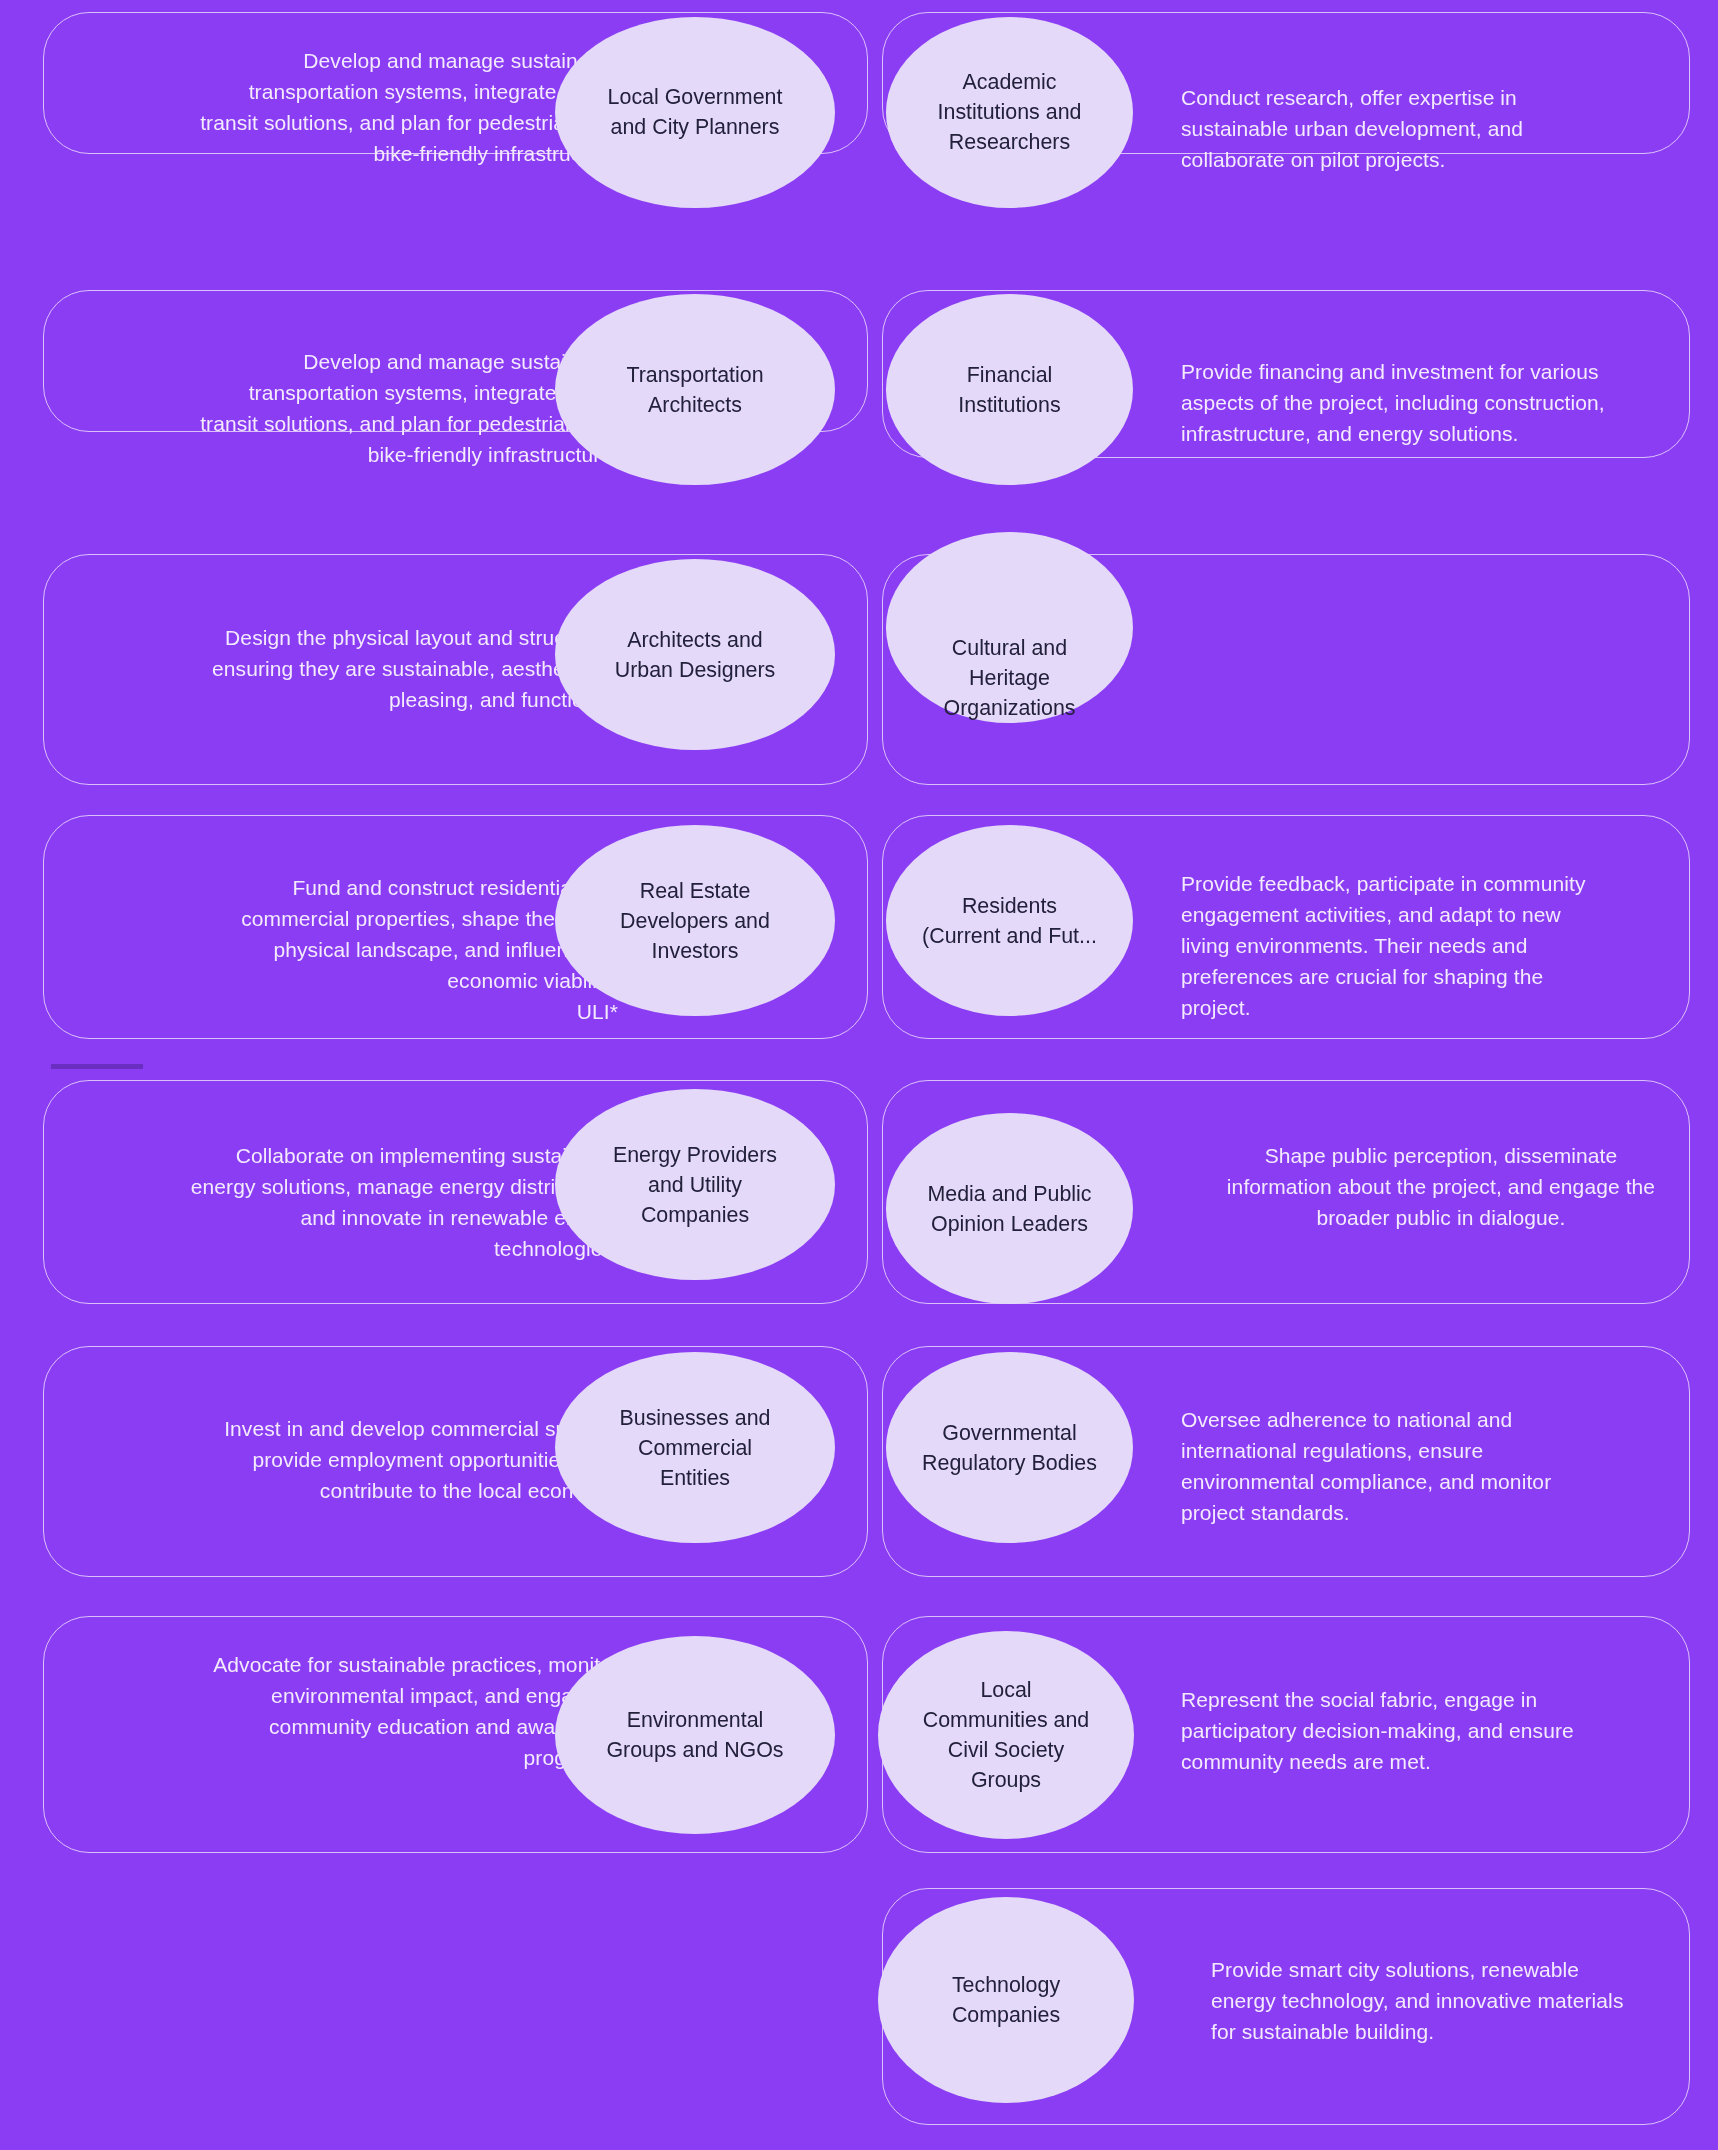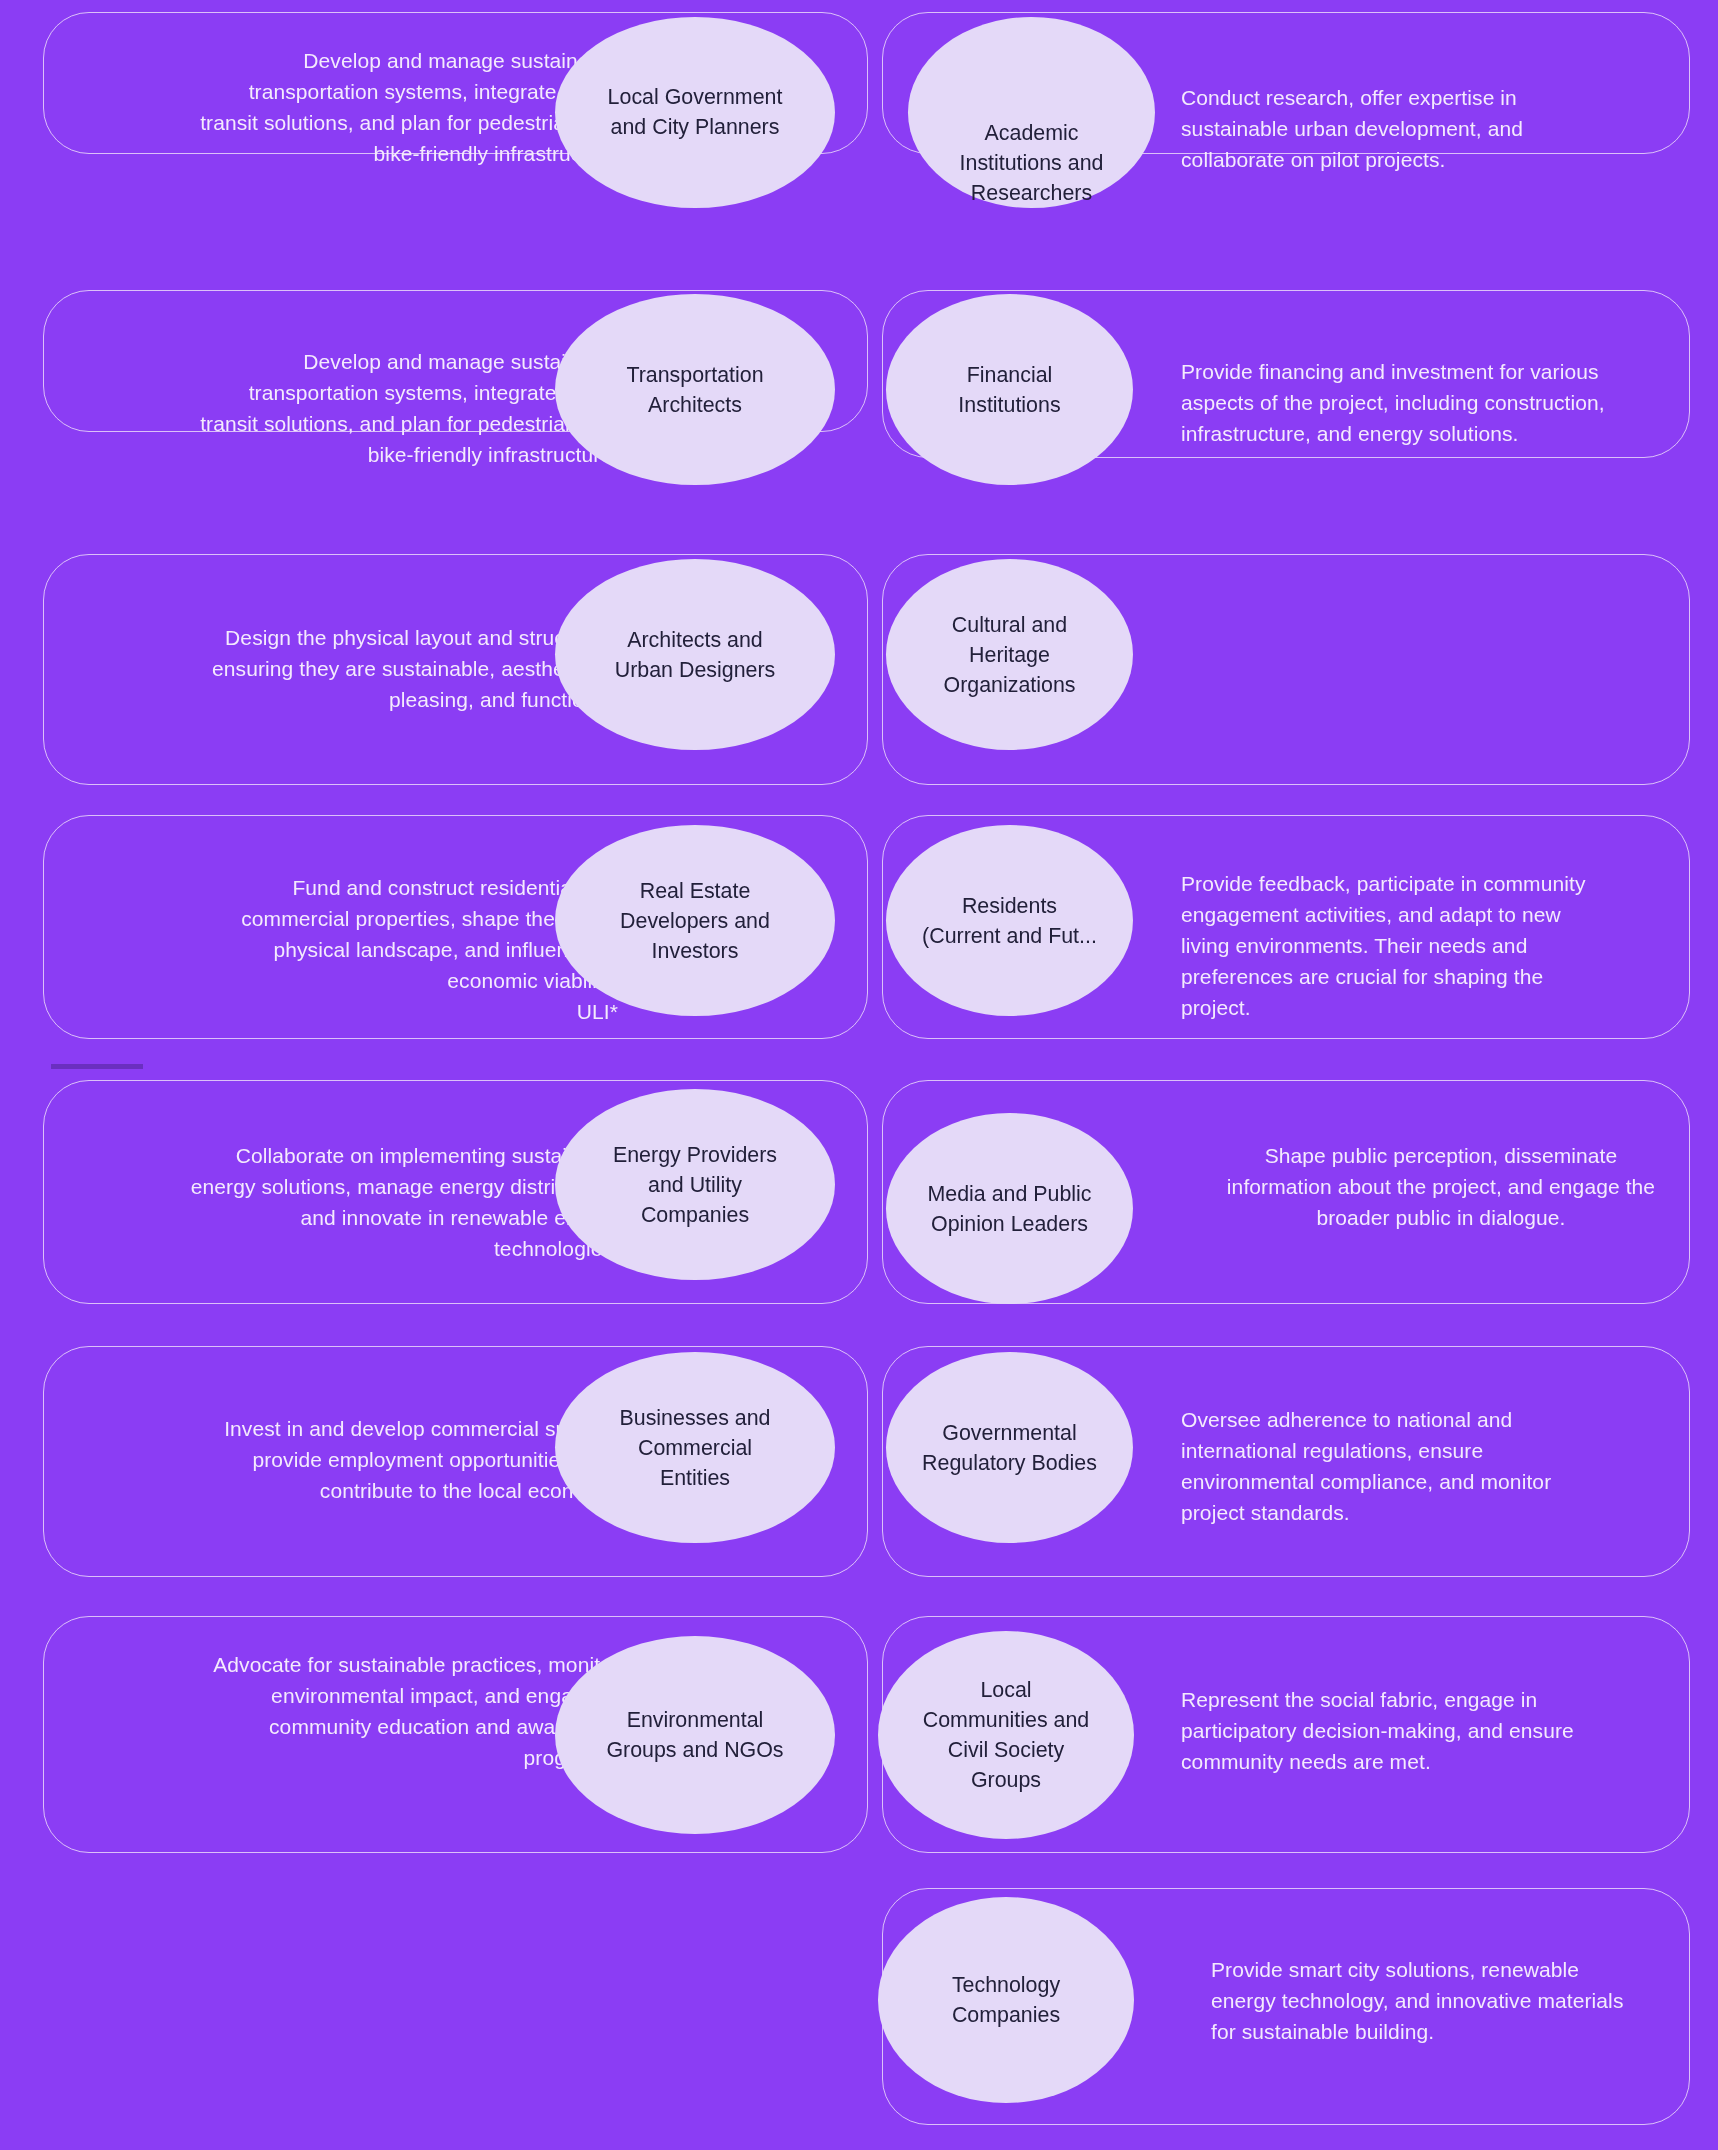--- a/index.html
+++ b/index.html
@@ -138,40 +138,40 @@
   <div class="desc right-al" style="left:43px; top:1649px; width:576px;">Advocate for sustainable practices, monitor
 environmental impact, and engage in
 community education and awareness
 programs.</div>
   <div class="node" style="left:555px; top:1636px; width:280px; height:198px;">
     <span class="node-label">Environmental
 Groups and NGOs</span>
   </div>
 
   <div class="card" style="left:882px; top:11.5px; width:808px; height:142px;"></div>
-  <div class="node" style="left:908px; top:16.5px; width:247px; height:191px;align-items:flex-end;">
+  <div class="node" style="left:886px; top:16.5px; width:247px; height:191px;">
     <span class="node-label">Academic
 Institutions and
 Researchers</span>
   </div>
   <div class="desc left-al" style="left:1181px; top:82px; width:511px;">Conduct research, offer expertise in
 sustainable urban development, and
 collaborate on pilot projects.</div>
 
   <div class="card" style="left:882px; top:290px; width:808px; height:168px;"></div>
   <div class="node" style="left:886px; top:294px; width:247px; height:191px;">
     <span class="node-label">Financial
 Institutions</span>
   </div>
   <div class="desc left-al" style="left:1181px; top:356px; width:518px;">Provide financing and investment for various
 aspects of the project, including construction,
 infrastructure, and energy solutions.</div>
 
   <div class="card" style="left:882px; top:554px; width:808px; height:231px;"></div>
-  <div class="node" style="left:886px; top:559px; width:247px; height:191px;">
+  <div class="node" style="left:886px; top:532px; width:247px; height:191px;align-items:flex-end;">
     <span class="node-label">Cultural and
 Heritage
 Organizations</span>
   </div>
 
   <div class="card" style="left:882px; top:815px; width:808px; height:224px;"></div>
   <div class="node" style="left:886px; top:825px; width:247px; height:191px;">
     <span class="node-label">Residents
 (Current and Fut...</span>
   </div>

